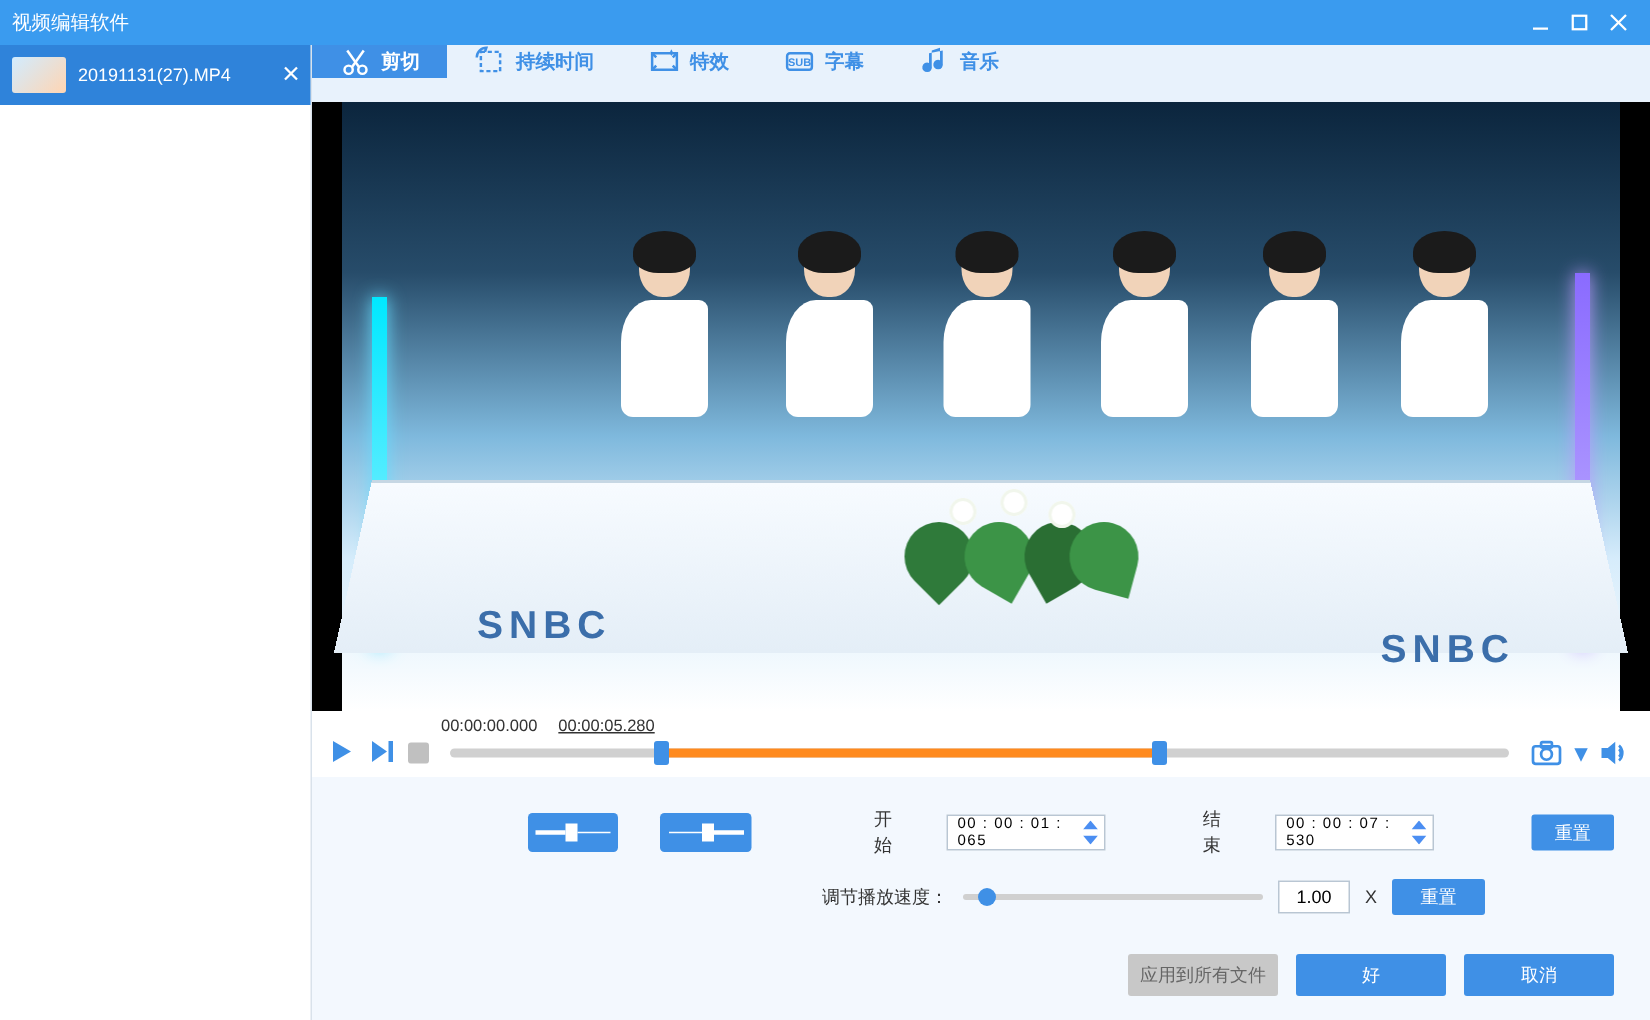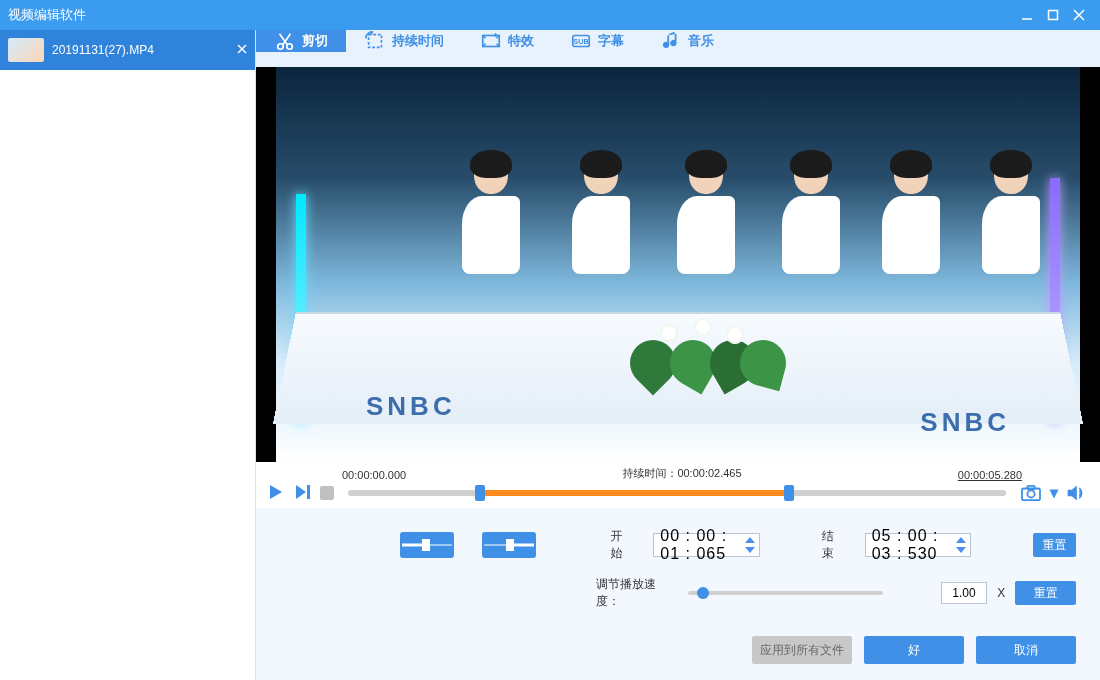--- a/index.html
+++ b/index.html
@@ -21,21 +21,21 @@
   body { margin: 0; width: 1100px; height: 680px; background: #fff; overflow: hidden; }
 
   
   .titlebar { height: 30px; background: var(--title-bar); color: #fff; display: flex; align-items: center; padding: 0 8px; font-size: 13px; }
   .titlebar .spacer { flex: 1; }
   .titlebar .winbtn { width: 26px; height: 20px; display: flex; align-items: center; justify-content: center; cursor: pointer; }
   .titlebar svg { stroke: #fff; }
 
   
   .main { display: flex; height: 650px; }
-  .sidebar { width: 256px; background: var(--sidebar-bg); border-right: 1px solid var(--border); }
+  .sidebar { width: 208px; background: var(--sidebar-bg); border-right: 1px solid var(--border); }
   .file-item { height: 40px; background: var(--sidebar-item-bg); color: #fff; display: flex; align-items: center; padding: 0 8px; font-size: 12px; gap: 8px; }
   .file-thumb { width: 36px; height: 24px; background: linear-gradient(135deg,#d1ecff,#ffd5b3); border-radius: 2px; }
   .file-item .close { margin-left: auto; cursor: pointer; }
 
   .content { flex: 1; display: flex; flex-direction: column; }
 
   
   .toolbar { height: 40px; background: var(--toolbar-bg); display: flex; align-items: flex-start; }
   .tool { display: flex; align-items: center; gap: 6px; padding: 0 18px; color: var(--accent); font-size: 13px; font-weight: bold; cursor: pointer; }
   .tool.active { background: var(--toolbar-active); color: #fff; }
@@ -81,29 +81,29 @@
   .range-handle.right{ }
   .cam-btn, .vol-btn { width:22px; height:18px; cursor:pointer; color:var(--accent); display:flex; align-items:center; }
 
   
   .controls { flex:1; background: var(--panel-bg); padding: 20px 24px 0; display:flex; flex-direction:column; }
 
   .row { display:flex; align-items:center; gap:16px; margin-bottom:14px; }
   .trim-btn { width:70px; height:26px; background:var(--accent); border-radius:3px; display:flex; align-items:center; justify-content:center; cursor:pointer;}
   .trim-btn svg{display:block;}
   .lbl { font-size:12px; color:#333; }
-  .timebox { display:flex; align-items:center; border:1px solid #b9c6d3; background:#fff; height:24px; padding:0 2px 0 6px; font-size:16px; letter-spacing:1px;}
+  .timebox { display:flex; align-items:center; border:1px solid #b9c6d3; background:#fff; height:24px; padding:0 2px 0 6px; font-size:10px; letter-spacing:1px;}
   .timebox .spin{ display:flex; flex-direction:column; margin-left:4px;}
   .timebox .spin div{ width:14px; height:10px; display:flex; align-items:center; justify-content:center; cursor:pointer;}
   .timebox .spin svg{display:block;}
   .btn-reset { width:62px; height:24px; background:var(--accent); color:#fff; font-size:12px; border:none; border-radius:2px; display:flex; align-items:center; justify-content:center; cursor:pointer;}
 
   .speed-track{ width:200px; height:4px; background:var(--track); border-radius:2px; position:relative;}
   .speed-knob{ position:absolute; top:-4px; width:12px; height:12px; background:var(--accent); border-radius:50%; cursor:pointer;}
-  .speed-val{ border:1px solid #b9c6d3; background:#fff; width:48px; height:22px; font-size:12px; display:flex; align-items:center; justify-content:center;margin-left:48px;}
+  .speed-val{ border:1px solid #b9c6d3; background:#fff; width:48px; height:22px; font-size:12px; display:flex; align-items:center; justify-content:center;}
 
   .footer { margin-top:auto; display:flex; justify-content:flex-end; gap:12px; padding: 12px 0 16px;}
   .fbtn { width:100px; height:28px; font-size:12px; border:none; border-radius:2px; display:flex; align-items:center; justify-content:center; cursor:pointer;}
   .fbtn.apply { background:var(--gray-btn); color:#666; cursor:default;margin-left:20px;}
   .fbtn.ok { background:var(--accent); color:#fff;}
   .fbtn.cancel { background:var(--accent); color:#fff;}
 
 </style>
 </head>
 <body>
@@ -241,23 +241,20 @@
             <div class="bud b3"></div>
           </div>
         <div class="brand b-l">SNBC</div>
         <div class="brand b-r">SNBC</div>
       </div>
     </div>
 
     <div class="tstrip">
       <span style="width:60px"></span>
       <span>00:00:00.000</span>
-      <span class="mid">
-        <span>持续时间：</span><span>00:00:02.465</span>
-      </span>
       <span class="t-line">00:00:05.280</span>
       <span style="width:52px"></span>
     </div>
 
     <div class="transport">
       <span class="play-btn">
         <svg width="16" height="16" viewBox="0 0 16 16">
             <polygon points="2,1 14,8 2,15" fill="currentColor"></polygon>
           </svg>
       </span>
@@ -320,21 +317,21 @@
             <div>
                 <svg width="10" height="6">
                   <polygon points="0,0 10,0 5,6" fill="#4b8ef2"></polygon>
                 </svg>
               </div>
           </div>
         </div>
         <span style="width:10px"></span>
         <span class="lbl">结束</span>
         <div class="timebox">
-          <span>05 : 00 : 03 : 530</span>
+          <span>00 : 00 : 07 : 530</span>
           <div class="spin">
             <div>
                 <svg width="10" height="6">
                   <polygon points="5,0 10,6 0,6" fill="#4b8ef2"></polygon>
                 </svg>
               </div>
             <div>
                 <svg width="10" height="6">
                   <polygon points="0,0 10,0 5,6" fill="#4b8ef2"></polygon>
                 </svg>

